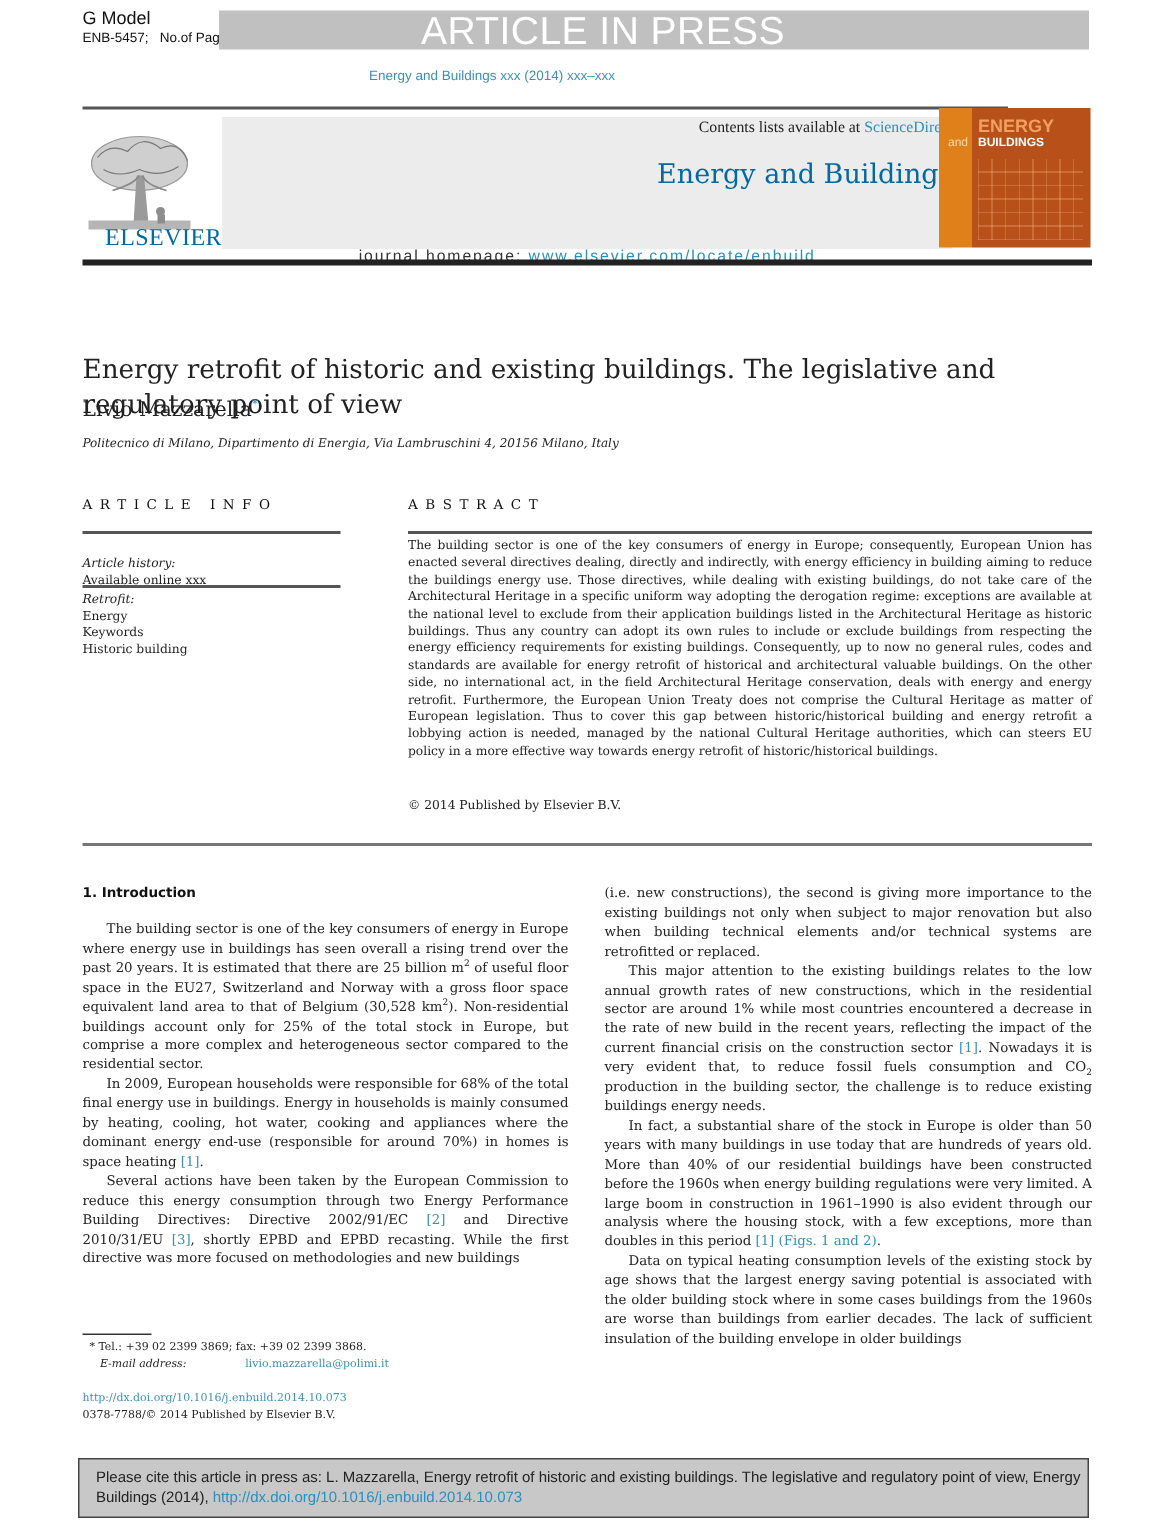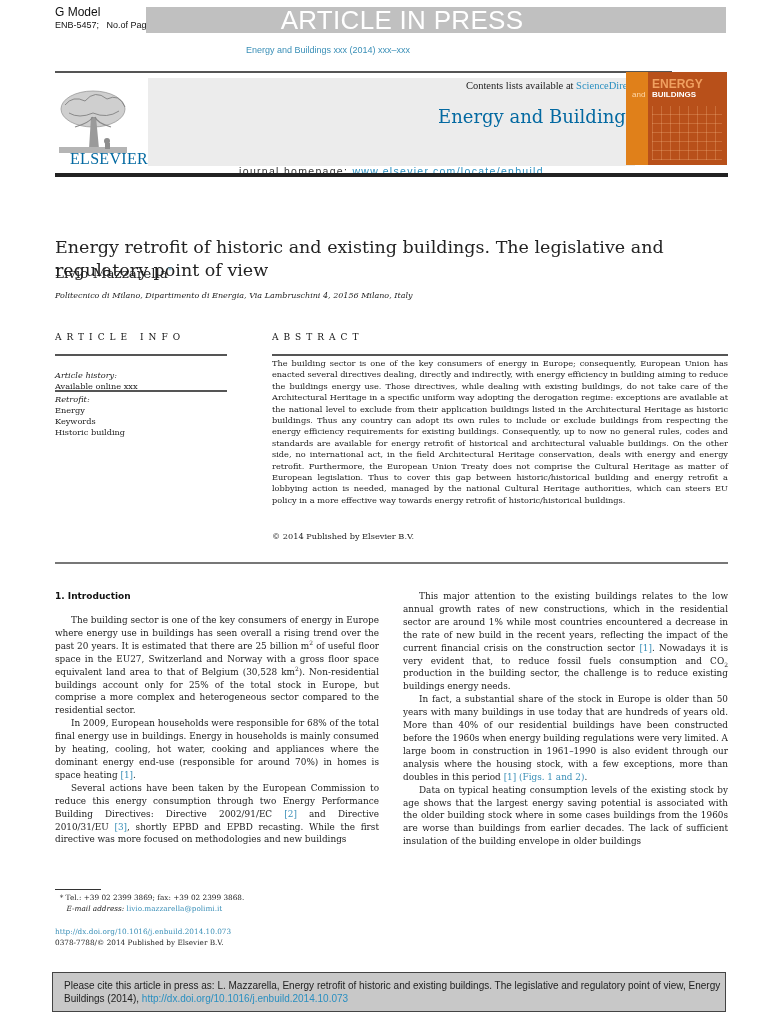--- a/index.html
+++ b/index.html
@@ -66,21 +66,21 @@
   .col p.noind { text-indent: 0; }
   .col .ref { color: #3a8fb7; }
   .col sup, .col sub { font-size: 6px; line-height: 0; }
   .left-col { left: 55px; top: 614px; width: 324px; }
   .right-col { left: 403px; top: 590px; width: 325px; }
   .intro-head { left: 55px; top: 591px; font-family: "DejaVu Sans", sans-serif; font-weight: bold; font-size: 9px; color: #111; }
 
   .fn-rule { left: 55px; top: 889px; width: 46px; height: 1px; background: #333; }
   .footnote { left: 55px; top: 893px; font-family: "DejaVu Serif", serif; font-size: 7.3px; line-height: 10.5px; color: #222; }
   .footnote .it { font-style: italic; }
-  .footnote .link { color: #3a8fb7; }
+  .footnote .link { color: #3a8fb7; margin-left: 37px; }
   .doi { left: 55px; top: 927px; font-family: "DejaVu Serif", serif; font-size: 7.3px; line-height: 10.5px; color: #222; }
   .doi .link { color: #3a8fb7; }
 
   
   .cite-box { left: 52px; top: 972px; width: 674px; height: 40px; background: #c8c8c8; border: 1px solid #444; box-sizing: border-box; }
   .cite-text { left: 64px; top: 979px; width: 660px; font-family: "Liberation Sans", sans-serif; font-size: 10px; line-height: 13px; color: #222; }
   .cite-text .link { color: #2a8fc0; }
 </style>
 </head>
 <body>
@@ -155,20 +155,21 @@
 
 <div class="abs intro-head">1.  Introduction</div>
 
 <div class="abs col left-col">
   <p><span>The building sector is one of the key consumers of energy in Europe where energy use in buildings has seen overall a rising trend over the past 20 years. It is estimated that there are 25 billion m</span><sup>2</sup><span> of useful floor space in the EU27, Switzerland and Norway with a gross floor space equivalent land area to that of Belgium (30,528 km</span><sup>2</sup><span>). Non-residential buildings account only for 25% of the total stock in Europe, but comprise a more complex and heterogeneous sector compared to the residential sector.</span></p>
   <p><span>In 2009, European households were responsible for 68% of the total final energy use in buildings. Energy in households is mainly consumed by heating, cooling, hot water, cooking and appliances where the dominant energy end-use (responsible for around 70%) in homes is space heating </span><span class="ref">[1]</span><span>.</span></p>
   <p><span>Several actions have been taken by the European Commission to reduce this energy consumption through two Energy Performance Building Directives: Directive 2002/91/EC </span><span class="ref">[2]</span><span> and Directive 2010/31/EU </span><span class="ref">[3]</span><span>, shortly EPBD and EPBD recasting. While the first directive was more focused on methodologies and new buildings</span></p>
 </div>
 
 <div class="abs col right-col">
+  <p class="noind">(i.e. new constructions), the second is giving more importance to the existing buildings not only when subject to major renovation but also when building technical elements and/or technical systems are retrofitted or replaced.</p>
   <p><span>This major attention to the existing buildings relates to the low annual growth rates of new constructions, which in the residential sector are around 1% while most countries encountered a decrease in the rate of new build in the recent years, reflecting the impact of the current financial crisis on the construction sector </span><span class="ref">[1]</span><span>. Nowadays it is very evident that, to reduce fossil fuels consumption and CO</span><sub>2</sub><span> production in the building sector, the challenge is to reduce existing buildings energy needs.</span></p>
   <p><span>In fact, a substantial share of the stock in Europe is older than 50 years with many buildings in use today that are hundreds of years old. More than 40% of our residential buildings have been constructed before the 1960s when energy building regulations were very limited. A large boom in construction in 1961–1990 is also evident through our analysis where the housing stock, with a few exceptions, more than doubles in this period </span><span class="ref">[1]</span><span> </span><span class="ref">(Figs. 1 and 2)</span><span>.</span></p>
   <p>Data on typical heating consumption levels of the existing stock by age shows that the largest energy saving potential is associated with the older building stock where in some cases buildings from the 1960s are worse than buildings from earlier decades. The lack of sufficient insulation of the building envelope in older buildings</p>
 </div>
 
 <div class="abs fn-rule"></div>
 <div class="abs footnote">
   <div>&nbsp;&nbsp;<span>*</span><span> Tel.: +39 02 2399 3869; fax: +39 02 2399 3868.</span></div>
   <div>&nbsp;&nbsp;&nbsp;&nbsp;&nbsp;<span class="it">E-mail address:</span> <span class="link">livio.mazzarella@polimi.it</span></div>
 </div>

